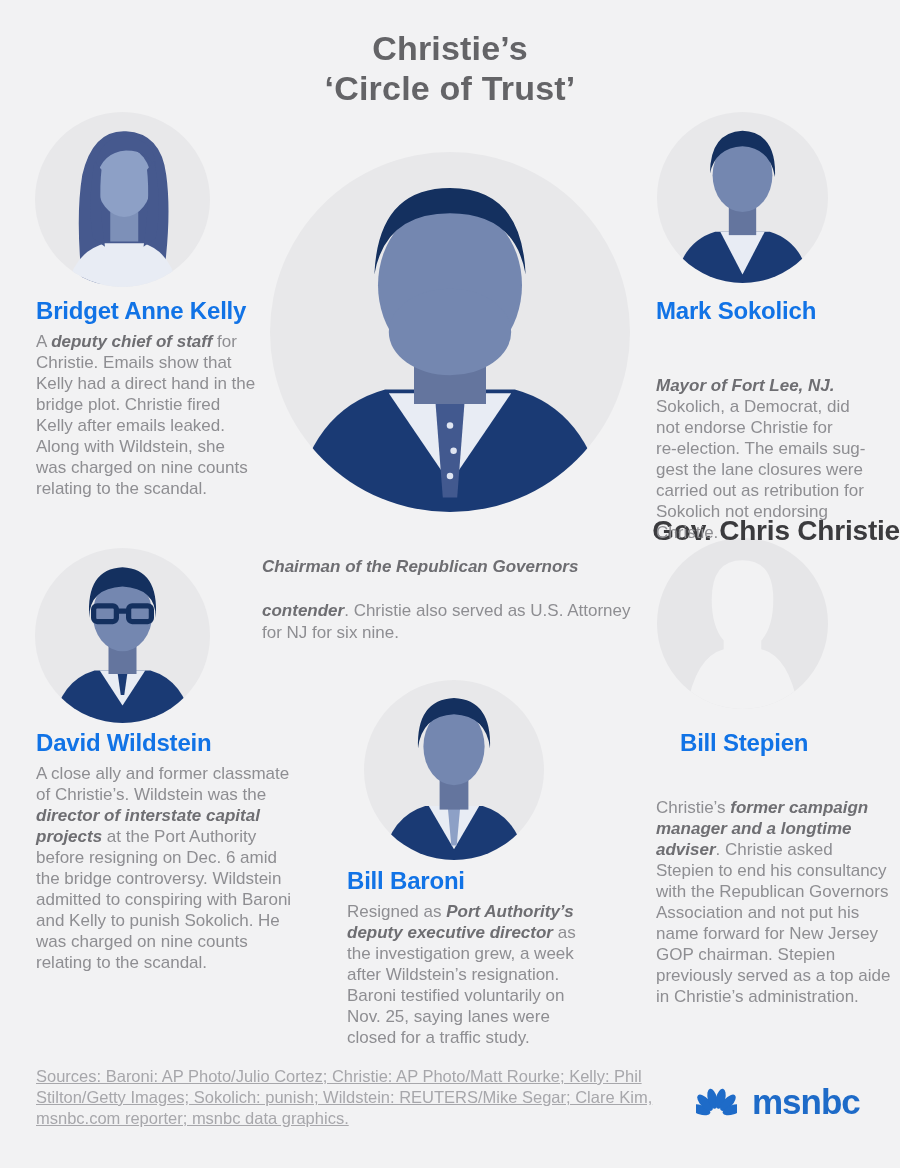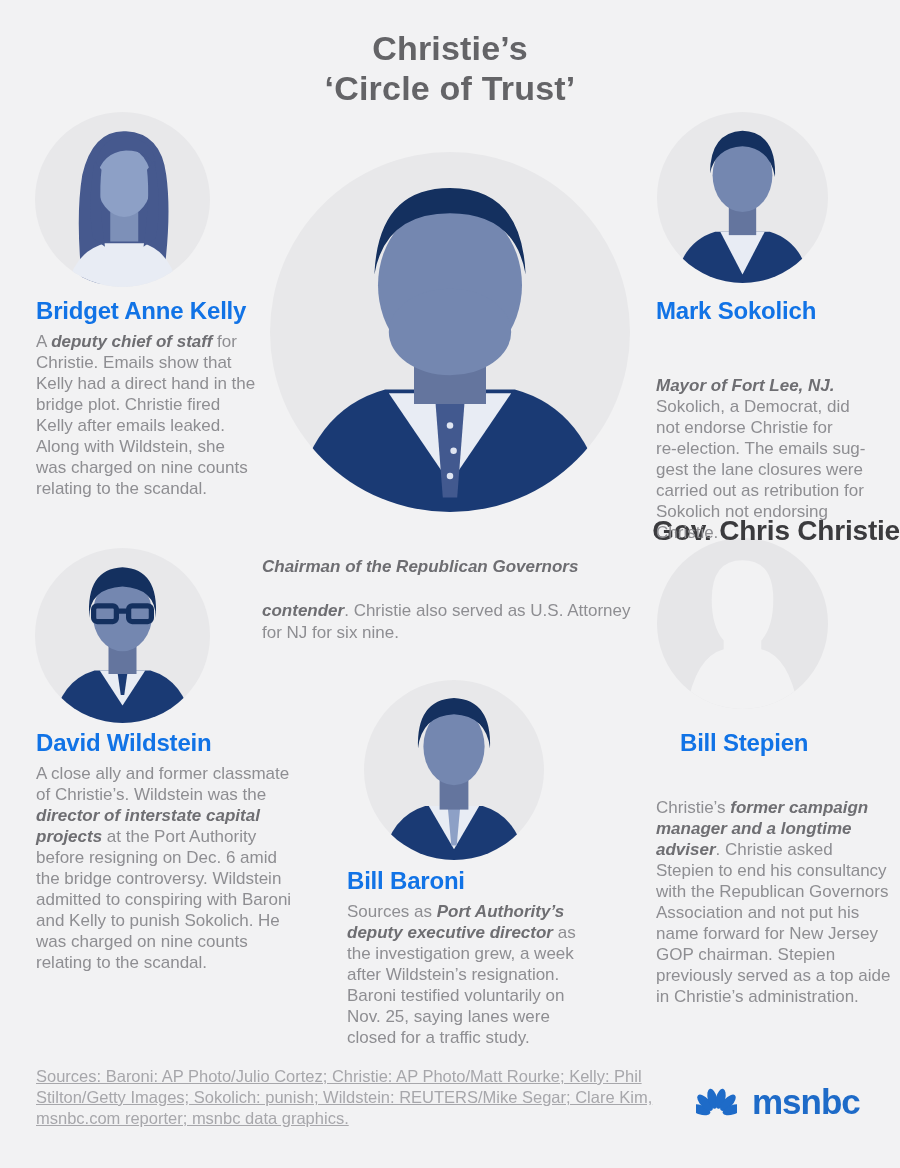--- a/index.html
+++ b/index.html
@@ -138,21 +138,21 @@
 <div class="gov-name">Gov. Chris Christie</div>
 <div class="pname n-wildstein">David Wildstein</div>
 <div class="pname n-stepien">Bill Stepien</div>
 <div class="pname n-baroni">Bill Baroni</div>
 
 <div class="bodytext t-kelly"><span>A </span><span class="b">deputy chief of staff</span><span> for</span><br><span>Christie. Emails show that</span><br><span>Kelly had a direct hand in the</span><br><span>bridge plot. Christie fired</span><br><span>Kelly after emails leaked.</span><br><span>Along with Wildstein, she</span><br><span>was charged on nine counts</span><br><span>relating to the scandal.</span></div>
 <div class="bodytext t-sokolich"><span class="b">Mayor of Fort Lee, NJ.</span><br><span>Sokolich, a Democrat, did</span><br><span>not endorse Christie for</span><br><span>re-election. The emails sug-</span><br><span>gest the lane closures were</span><br><span>carried out as retribution for</span><br><span>Sokolich not endorsing</span><br><span>Christie.</span></div>
 <div class="bodytext t-christie"><span class="b">Chairman of the Republican Governors</span><br><br><span class="b">contender</span><span>. Christie also served as U.S. Attorney</span><br><span>for NJ for six nine.</span></div>
 <div class="bodytext t-wildstein"><span>A close ally and former classmate</span><br><span>of Christie’s. Wildstein was the</span><br><span class="b">director of interstate capital</span><br><span class="b">projects</span><span> at the Port Authority</span><br><span>before resigning on Dec. 6 amid</span><br><span>the bridge controversy. Wildstein</span><br><span>admitted to conspiring with Baroni</span><br><span>and Kelly to punish Sokolich. He</span><br><span>was charged on nine counts</span><br><span>relating to the scandal.</span></div>
 <div class="bodytext t-stepien"><span>Christie’s </span><span class="b">former campaign</span><br><span class="b">manager and a longtime</span><br><span class="b">adviser</span><span>. Christie asked</span><br><span>Stepien to end his consultancy</span><br><span>with the Republican Governors</span><br><span>Association and not put his</span><br><span>name forward for New Jersey</span><br><span>GOP chairman. Stepien</span><br><span>previously served as a top aide</span><br><span>in Christie’s administration.</span></div>
-<div class="bodytext t-baroni"><span>Sources as </span><span class="b">Port Authority’s</span><br><span class="b">deputy executive director</span><span> as</span><br><span>the investigation grew, a week</span><br><span>after Wildstein’s resignation.</span><br><span>Baroni testified voluntarily on</span><br><span>Nov. 25, saying lanes were</span><br><span>closed for a traffic study.</span></div>
+<div class="bodytext t-baroni"><span>Resigned as </span><span class="b">Port Authority’s</span><br><span class="b">deputy executive director</span><span> as</span><br><span>the investigation grew, a week</span><br><span>after Wildstein’s resignation.</span><br><span>Baroni testified voluntarily on</span><br><span>Nov. 25, saying lanes were</span><br><span>closed for a traffic study.</span></div>
 
 <div class="sources"><span>Sources: Baroni: AP Photo/Julio Cortez; Christie: AP Photo/Matt Rourke; Kelly: Phil</span><br><span>Stilton/Getty Images; Sokolich: punish; Wildstein: REUTERS/Mike Segar; Clare Kim,</span><br><span>msnbc.com reporter; msnbc data graphics.</span></div>
 
 <div class="logo">
   <svg viewBox="0 0 44 33" width="41" height="31">
     <g fill="#1e6bc8">
       <ellipse cx="22" cy="13" rx="5" ry="11" transform="rotate(-72 22 31)"></ellipse>
       <ellipse cx="22" cy="13" rx="5" ry="11" transform="rotate(-43 22 31)"></ellipse>
       <ellipse cx="22" cy="13" rx="5" ry="11" transform="rotate(-14 22 31)"></ellipse>
       <ellipse cx="22" cy="13" rx="5" ry="11" transform="rotate(14 22 31)"></ellipse>

